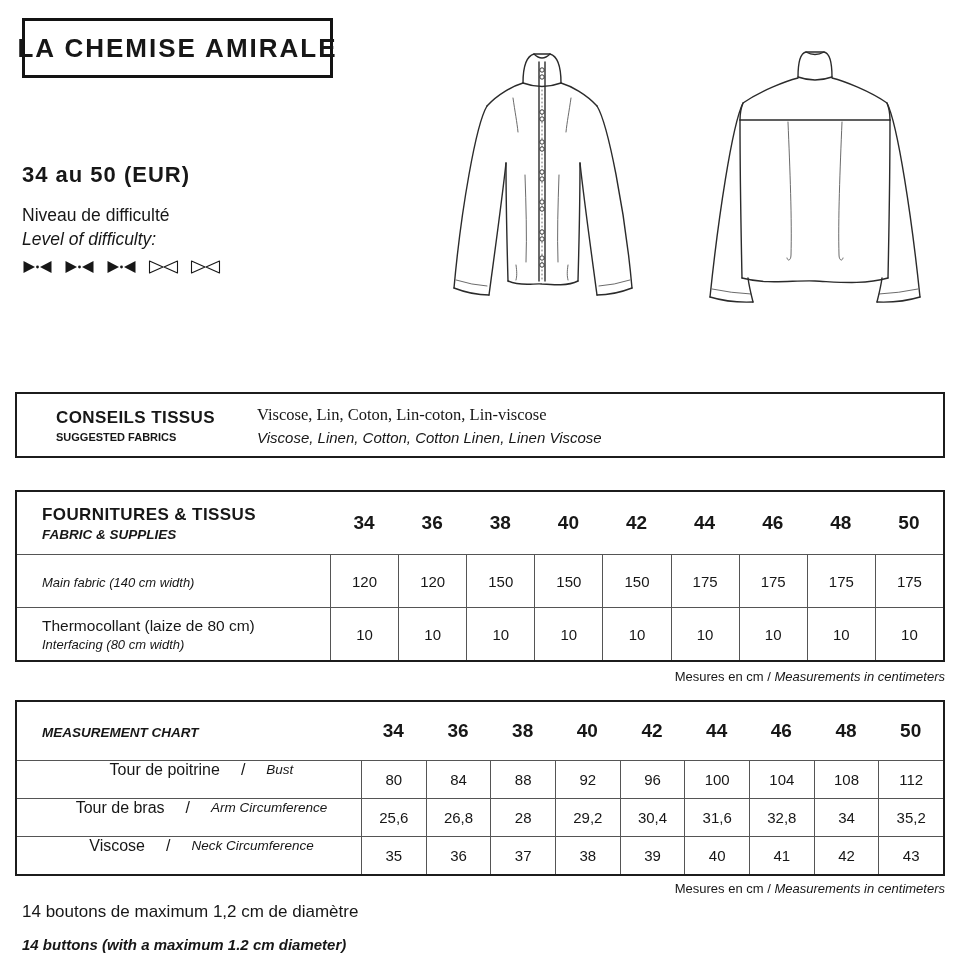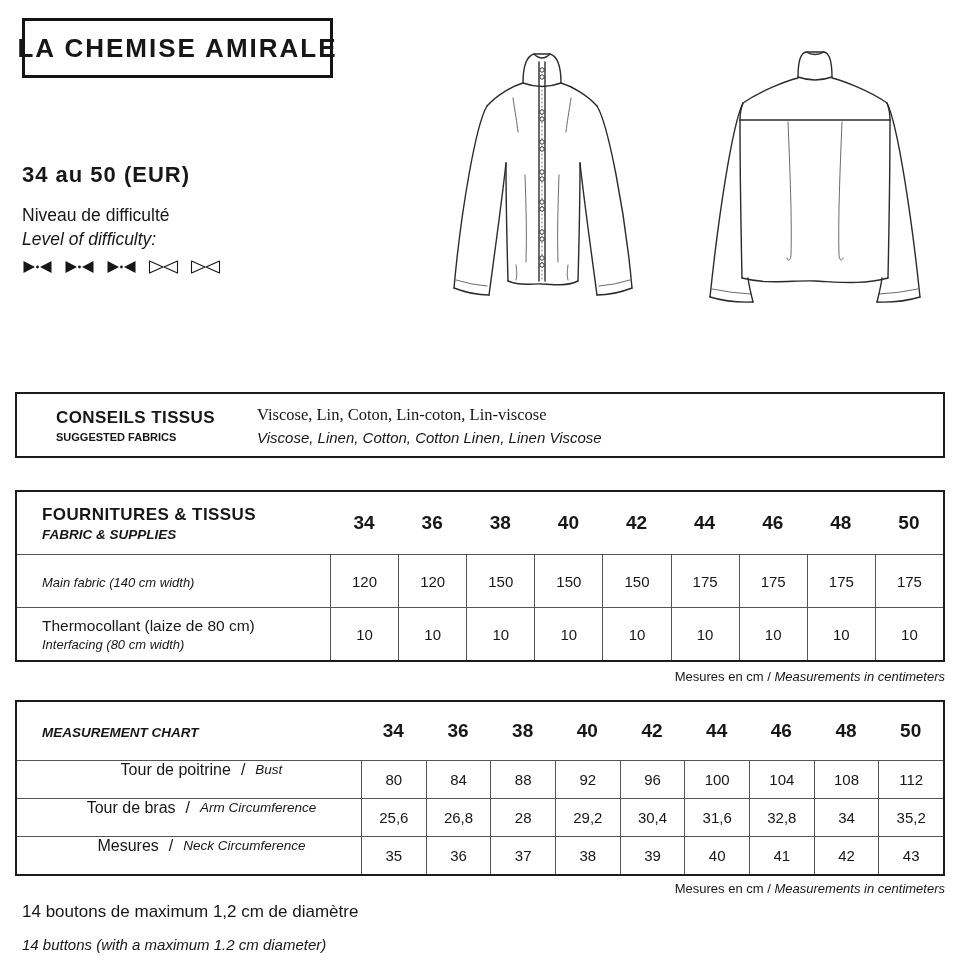--- a/index.html
+++ b/index.html
@@ -63,34 +63,34 @@
 
   .cell { display: flex; align-items: center; }
   .cell.body { border-top: 1.3px solid #555; }
   .cell.val  { border-left: 1.3px solid #555; justify-content: center; font-size: 15px; }
   .cell.size { justify-content: center; font-size: 19px; font-weight: 700; }
   .cell.label { flex-direction: column; align-items: flex-start; justify-content: center; padding-left: 25px; }
   .cell.label .tt-fr { font-size: 17px; font-weight: 700; letter-spacing: .4px; }
   .cell.label .tt-en { font-size: 13.5px; font-weight: 700; font-style: italic; margin-top: 2px; }
   .cell.label .rl-fr { font-size: 15.5px; }
   .cell.label .rl-en { font-size: 13px; font-style: italic; margin-top: 2px; }
-  .cell.label.inline { flex-direction: row; gap: 4px; }
+  .cell.label.inline { flex-direction: row; gap: 15px; }
   .cell.label.inline .rl-fr { font-size: 16px; }
   .cell.label.inline .slash { font-size: 16px; padding: 0 6px; font-weight: 300; }
   .cell.label.inline .rl-en { font-size: 13.5px; font-style: italic; margin-top: 1px; }
 
   
   .cm-note { position: absolute; right: 17px; font-size: 13px; white-space: nowrap; }
   .cm-note .en { font-style: italic; }
   .note-1 { top: 669px; }
   .note-2 { top: 881px; }
 
   
   .buttons-fr { position: absolute; left: 22px; top: 902px; font-size: 17px; }
-  .buttons-en { position: absolute; left: 22px; top: 936px; font-size: 15px; font-style: italic; }
+  .buttons-en { position: absolute; left: 22px; top: 936px; font-size: 15px; font-style: italic; font-weight: bold; }
 </style>
 </head>
 <body>
 
 <div class="page">
 
   <div class="title-box">
     <h1>LA CHEMISE AMIRALE</h1>
   </div>
 
@@ -296,21 +296,21 @@
       <div class="cell body val">25,6</div>
       <div class="cell body val">26,8</div>
       <div class="cell body val">28</div>
       <div class="cell body val">29,2</div>
       <div class="cell body val">30,4</div>
       <div class="cell body val">31,6</div>
       <div class="cell body val">32,8</div>
       <div class="cell body val">34</div>
       <div class="cell body val">35,2</div>
       <div class="cell body label inline">
-           <span class="rl-fr">Mesures</span>
+           <span class="rl-fr">Viscose</span>
            <span class="slash">/</span>
            <span class="rl-en">Neck Circumference</span>
       </div>
       <div class="cell body val">35</div>
       <div class="cell body val">36</div>
       <div class="cell body val">37</div>
       <div class="cell body val">38</div>
       <div class="cell body val">39</div>
       <div class="cell body val">40</div>
       <div class="cell body val">41</div>

